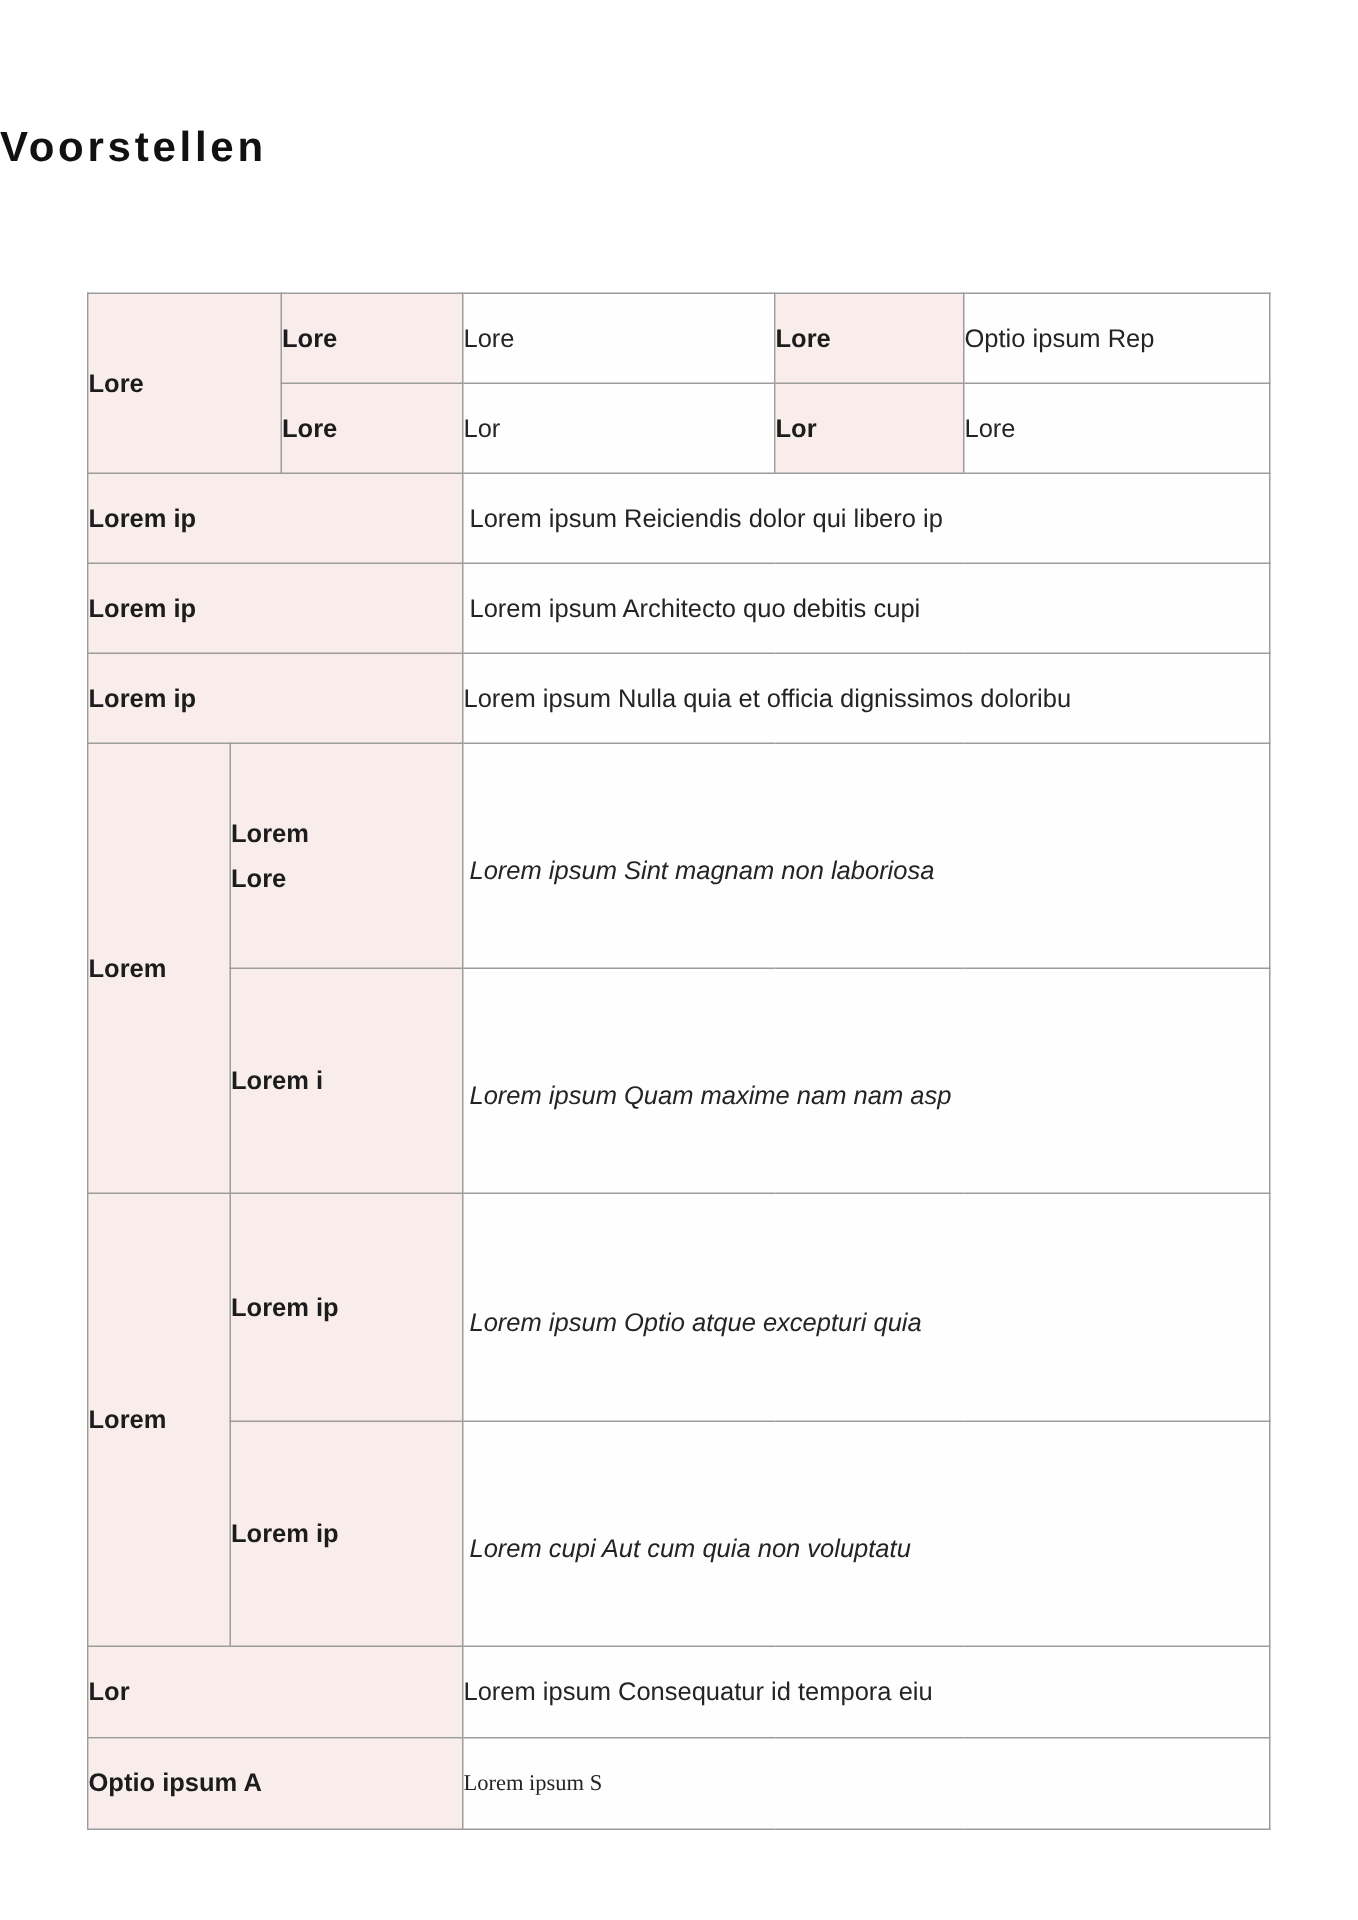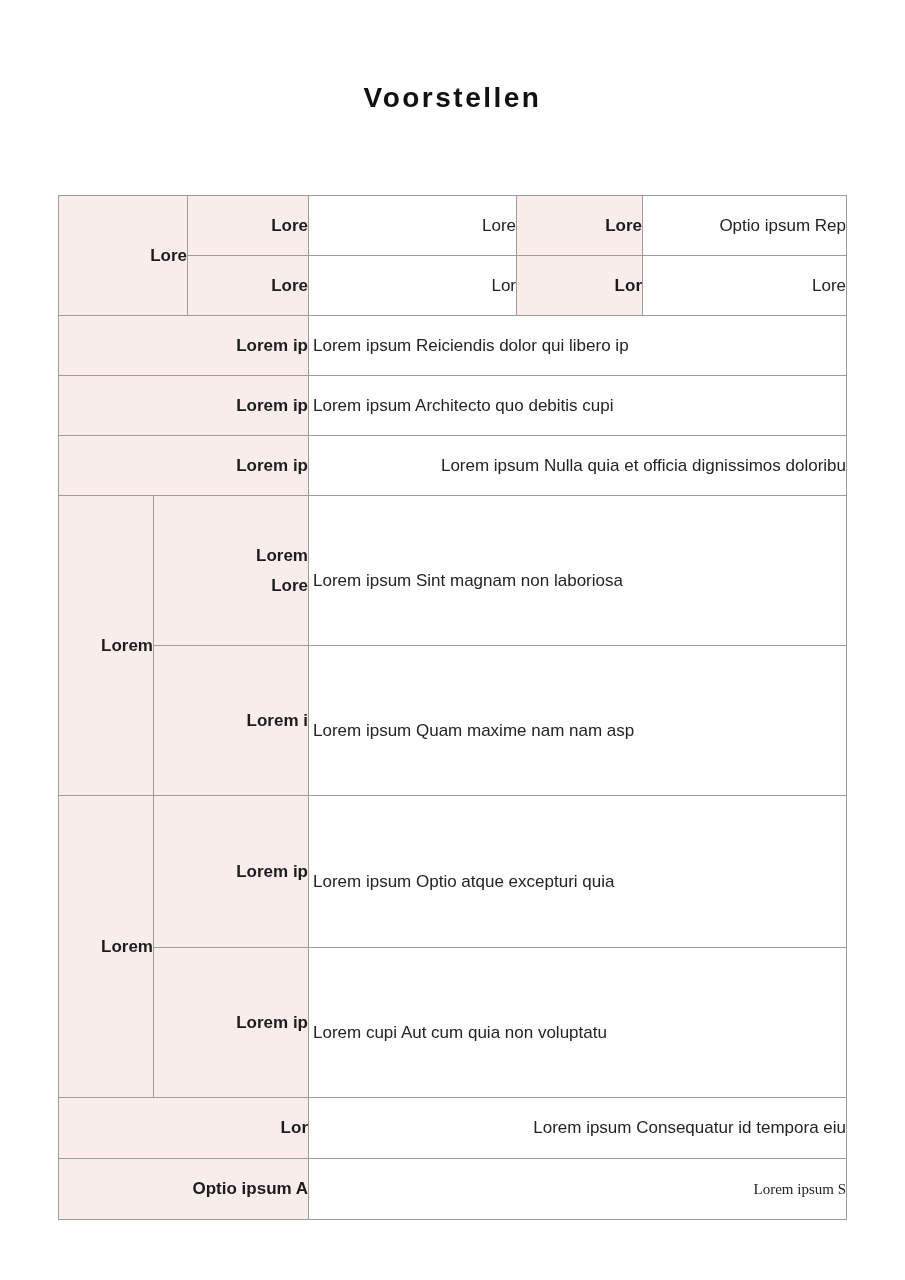--- a/index.html
+++ b/index.html
@@ -10,58 +10,59 @@
     width: 905px;
     height: 1280px;
     background: #ffffff;
     font-family: "Liberation Sans", sans-serif;
     color: var(--text, #1f1f1f);
     position: relative;
   }
   .page-title {
     margin: 0;
     padding-top: 80px;
-    text-align: center;
+    text-align: left;
     font-size: 28px;
     line-height: 36px;
     font-weight: 700;
     letter-spacing: 2.5px;
     color: #111111;
   }
   table.doc-table {
     border-collapse: collapse;
     table-layout: fixed;
     width: 788px;
     margin-left: 58px;
     margin-top: 79px;
   }
   td {
     border: 1px solid var(--border, #9c9c9c);
     font-size: 17px;
-    text-align: right;
+    text-align: left;
     vertical-align: middle;
     padding: 0;
     overflow: hidden;
   }
   td.pink {
     background: var(--header-bg, #f8edeb);
     font-weight: 700;
     color: #1c1c1c;
   }
   td.val {
     background: #fffefe;
     font-weight: 400;
     color: #242424;
   }
   td.left {
     text-align: left;
     padding-left: 4px;
   }
   td.low {
     padding-top: 20px;
+    font-style: italic;
   }
   td.serif {
     font-family: Liberation Serif, serif;
     font-size: 15px;
   }
   .label-lines div {
     line-height: 30px;
   }
   tr.r60  { height: 60px; }
   tr.r61  { height: 61px; }

